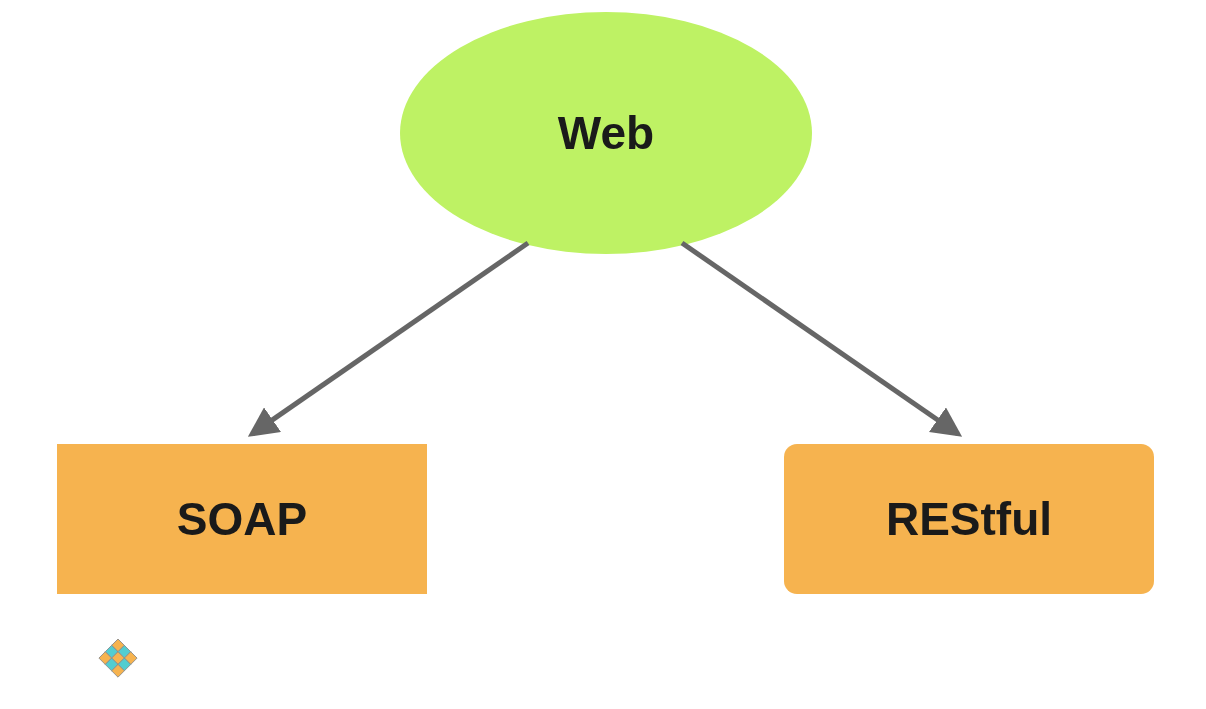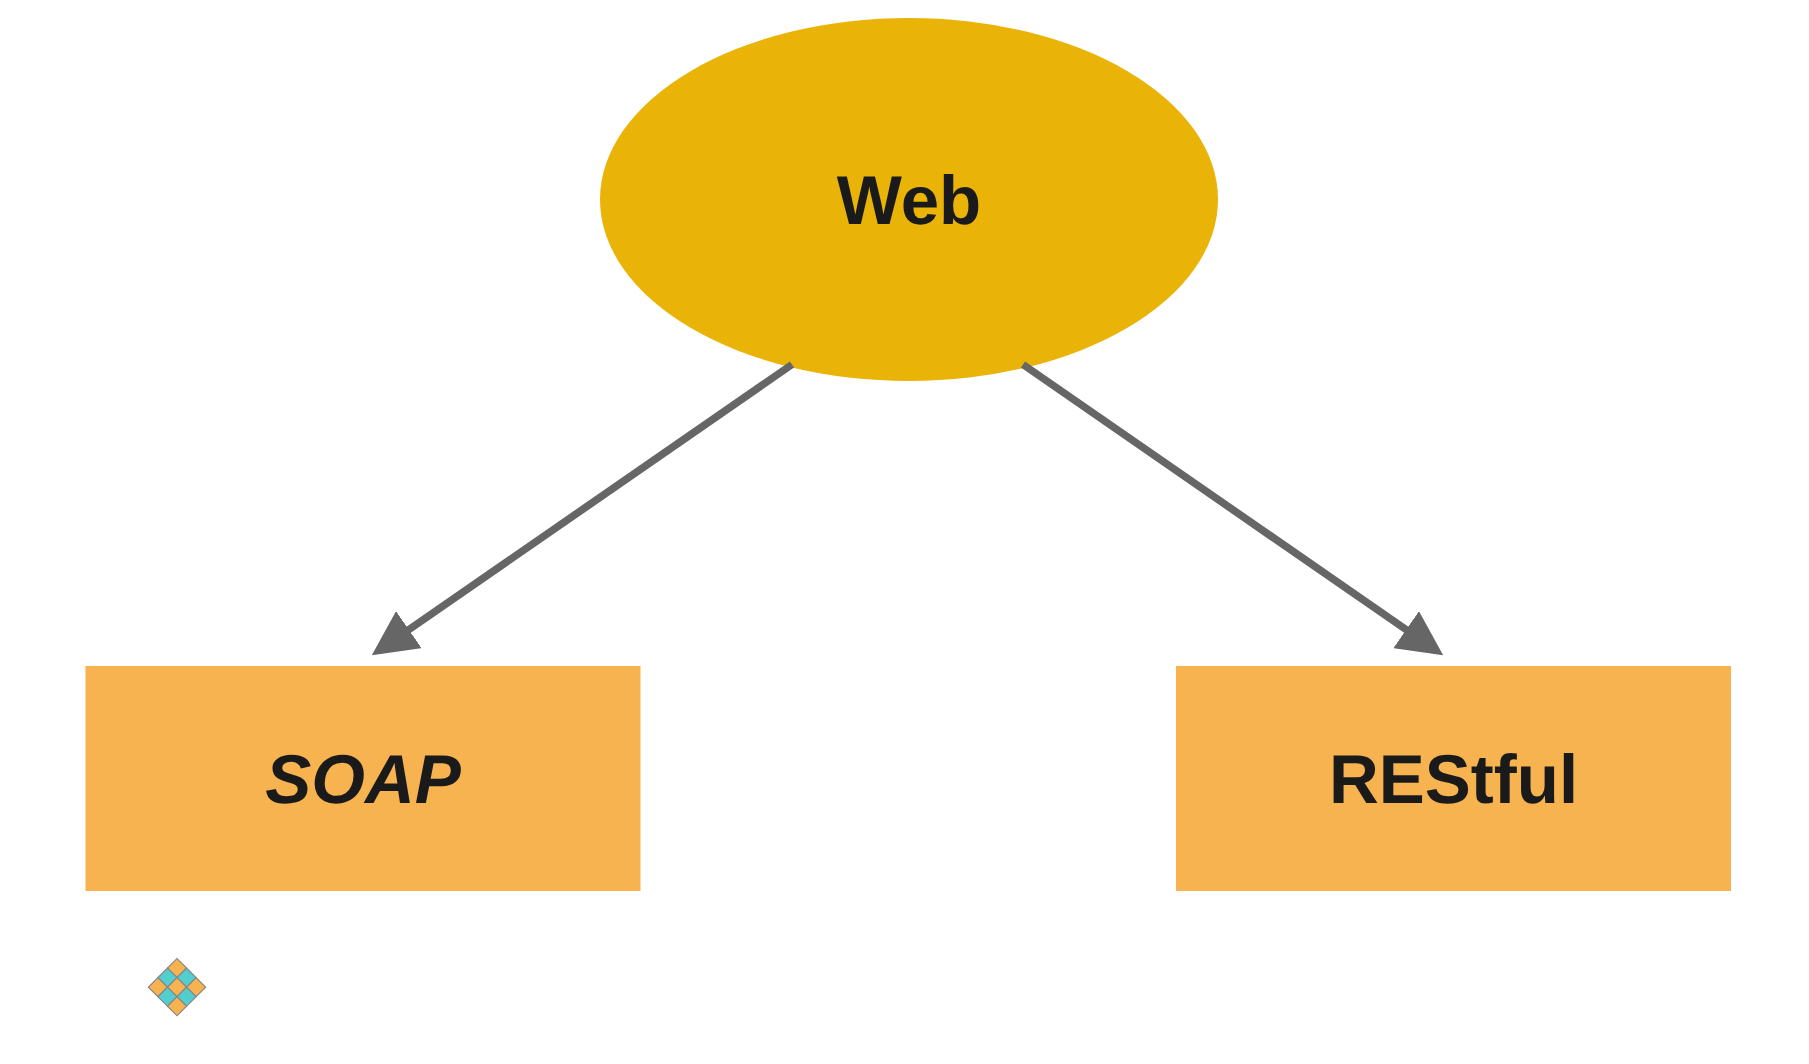--- a/index.html
+++ b/index.html
@@ -10,21 +10,21 @@
     background: #ffffff;
     font-family: "Segoe UI", Arial, sans-serif;
     overflow: hidden;
   }
   .ellipse {
     position: absolute;
     top: 12px;
     left: 400px;
     width: 412px;
     height: 242px;
-    background: #eab308;
+    background: #bef264;
     border-radius: 50%;
     display: flex;
     align-items: center;
     justify-content: center;
   }
   .ellipse-text {
     color: #1a1a1a;
     font-weight: 700;
     font-size: 46px;
     line-height: 1.15;
@@ -32,22 +32,22 @@
   }
   .box {
     position: absolute;
     width: 370px;
     height: 150px;
     background: #f6b34f;
     display: flex;
     align-items: center;
     justify-content: center;
   }
-  .box-left { top: 444px; left: 57px; font-style: italic; }
-  .box-right { top: 444px; left: 784px; }
+  .box-left { top: 444px; left: 57px; }
+  .box-right { top: 444px; left: 784px; border-radius: 13px; }
   .box-text {
     color: #1a1a1a;
     font-weight: 700;
     font-size: 46px;
   }
   svg.arrows {
     position: absolute;
     top: 0; left: 0;
     width: 1206px;
     height: 709px;

